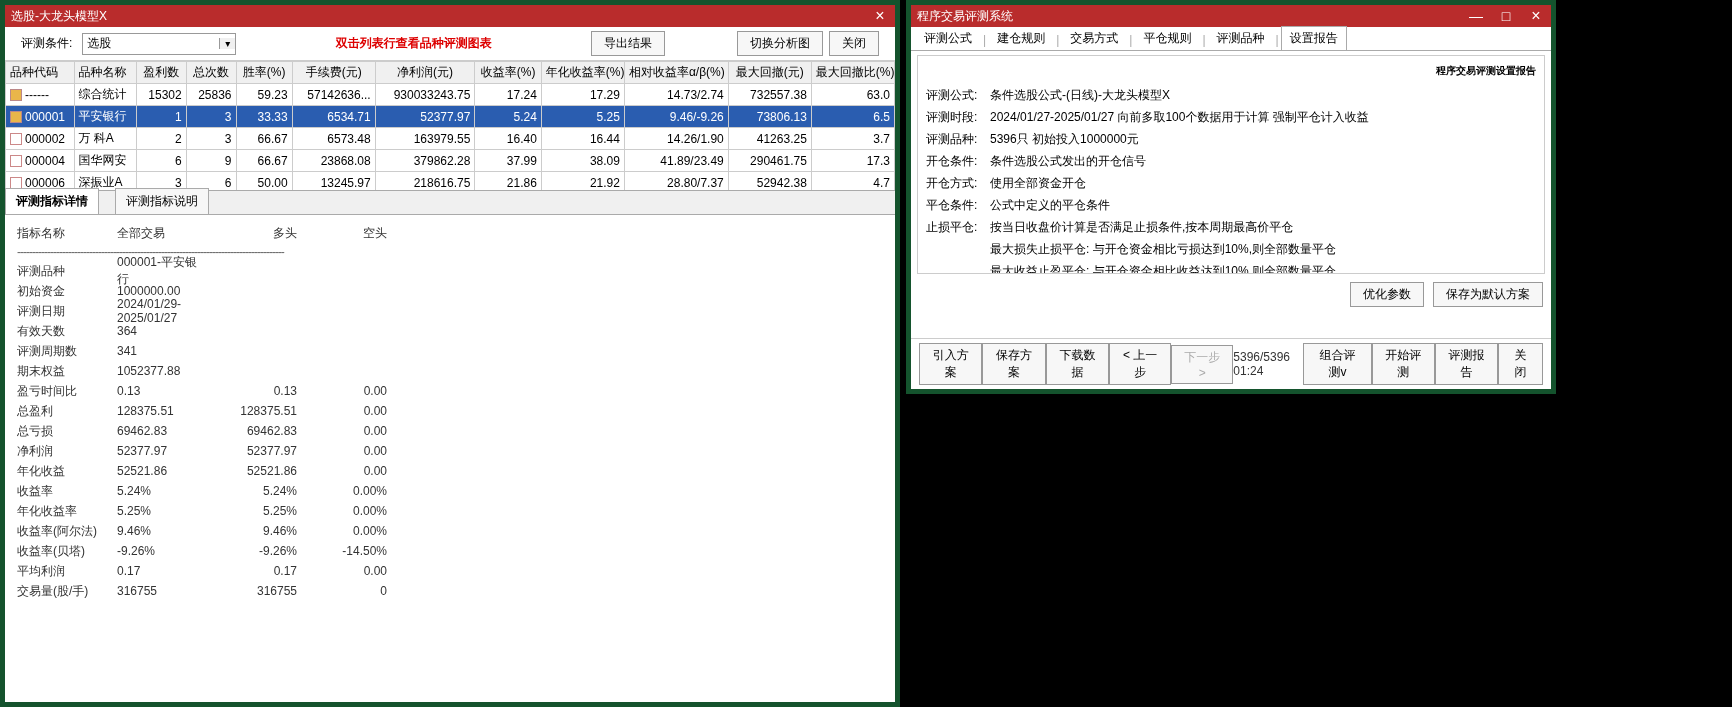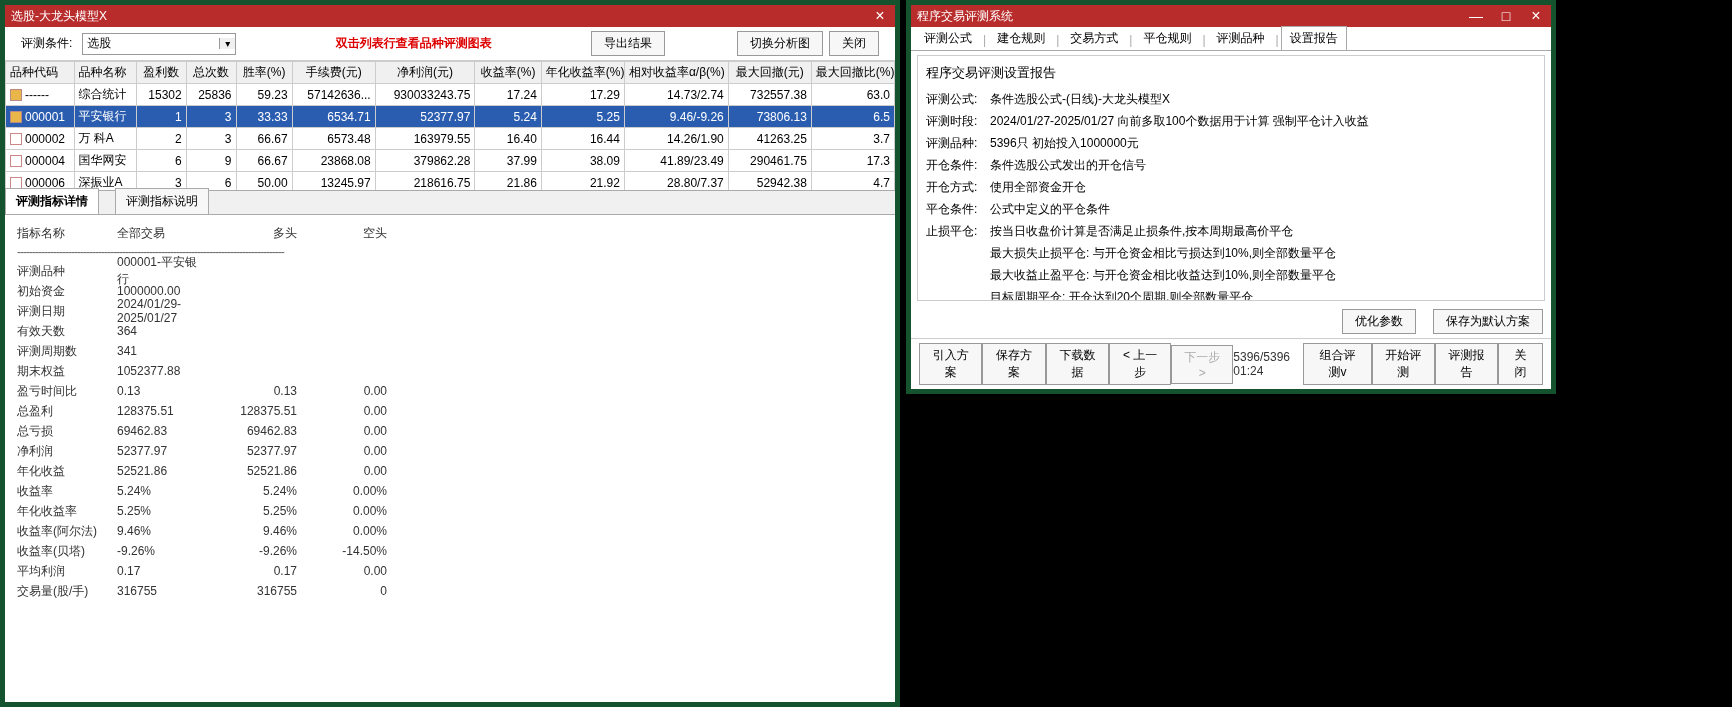--- a/index.html
+++ b/index.html
@@ -41,28 +41,28 @@
 .drow .c3 { width: 90px; text-align: right; }
 .dashline { color: #666; letter-spacing: -1px; margin: 2px 0; }
 
 .right-window { left: 906px; top: 0; width: 650px; height: 394px; }
 .tabstrip { display: flex; border-bottom: 1px solid #aaa; padding: 2px 4px 0 4px; gap: 0; height: 24px; align-items: flex-end; }
 .tabstrip .tab2 { padding: 3px 8px; border: 1px solid transparent; border-bottom: none; cursor: pointer; }
 .tabstrip .tab2.active { border-color: #aaa; background: #fff; }
 .tabstrip .sep { color: #aaa; padding: 0 2px; align-self:center; }
 
 .report-body { flex: 1; border: 1px solid #ccc; margin: 4px 6px; padding: 4px 8px; overflow: auto; }
-.report-body h4 { text-align: left; font-size: 13px; margin: 4px 0 8px 0; font-weight: normal; }
+.report-body h4 { text-align: right; font-size: 10px; margin: 4px 0 8px 0; font-weight: bold; }
 .rrow { display: flex; margin: 4px 0; line-height: 18px; }
 .rrow .rl { width: 64px; }
 .rrow .rv { flex: 1; }
 .indent { padding-left: 64px; }
 
-.bottom-btns { display: flex; justify-content: flex-end; gap: 17px; padding: 4px 8px; }
-.footer { display: flex; align-items: center; gap: 0; padding: 4px 8px; border-top: 1px solid #ccc; }
+.bottom-btns { display: flex; justify-content: flex-end; gap: 9px; padding: 4px 8px; }
+.footer { display: flex; align-items: center; gap: 0; padding: 4px 8px; border-top: 1px solid #ccc; margin-top: 27px; }
 .footer .spacer { flex: 1; }
 .status { font-size: 12px; color: #333; }
 .btn[disabled] { color: #aaa; cursor: not-allowed; }
 </style>
 </head>
 <body>
 
 <div class="window left-window">
   <div class="titlebar">
     <span class="titlebar-text">选股-大龙头模型X</span>

